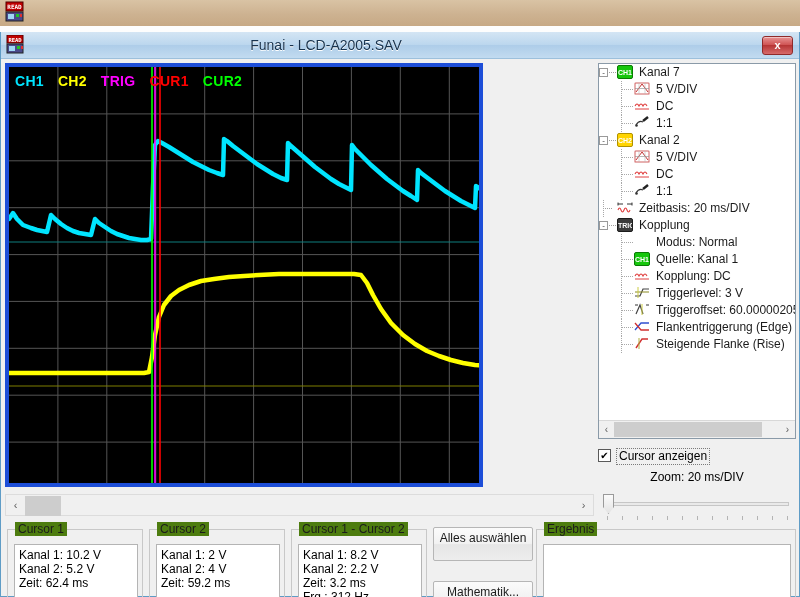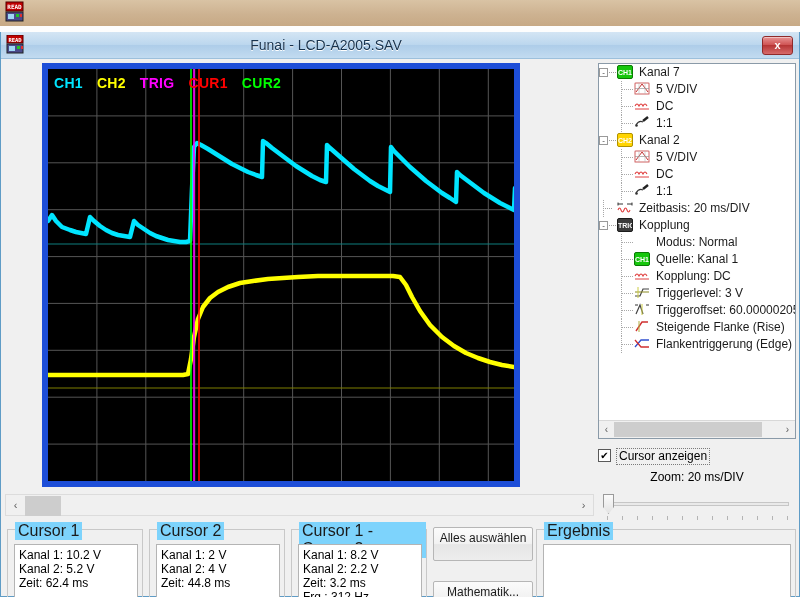--- a/index.html
+++ b/index.html
@@ -75,23 +75,22 @@
     text-align: center; line-height: 17px;
     cursor: pointer;
     box-shadow: inset 0 1px 0 rgba(255,255,255,.45);
   }
 
   
   #scope-panel {
     position: absolute; left: 4px; top: 31px;
     width: 478px; height: 424px;
     background: #000;
-    border: 6px solid #1d4ed8;
-    overflow: hidden;
-    margin-left: 37px;
+    border: 4px solid #1d4ed8;
+    overflow: hidden;
   }
   #scope-svg { display: block; }
 
   
   #scope-legend {
     position: absolute; left: 6px; top: 6px;
     font-size: 14px; font-weight: bold;
     font-family: "Liberation Sans", sans-serif;
     white-space: nowrap;
     pointer-events: none;
@@ -240,22 +239,22 @@
   }
 
   
   .groupbox {
     position: absolute;
     border: 1px solid #c8c8c8;
     background: transparent;
   }
   .groupbox > .gb-title {
     position: absolute; left: 7px; top: -8px;
-    background: #7dd3fc; padding: 0 3px;
-    font-size: 16px; color: #1b1b1b;
+    background: #4d7c0f; padding: 0 3px;
+    font-size: 12px; color: #1b1b1b;
   }
   .gb-textarea {
     position: absolute; left: 6px; top: 14px;
     background: #fff; border: 1px solid #b4b4b4;
     padding: 3px 4px;
     font-size: 12px; color: #000; line-height: 14px;
     overflow: hidden;
   }
   #gb-cursor1 { left: 6px;   top: 497px; width: 136px; height: 89px; }
   #gb-cursor2 { left: 148px; top: 497px; width: 136px; height: 89px; }
@@ -419,27 +418,27 @@
                 <path d="M1 10 h5 l3 -7 h6" stroke="#444" fill="none" stroke-width="1.2"></path>
                 <path d="M1 6 h14" stroke="#8a8a20" stroke-width="1"></path>
                 <path d="M4 1 v11" stroke="#cccc44" stroke-width="1"></path>
               </svg></div><span class="tw-label">Triggerlevel: 3 V</span></div>
           <div class="tree-node lvl1"><div class="tw-elbow"></div><div class="tw-icon ico-plain" style="line-height: 0;"><svg width="16" height="13" viewBox="0 0 16 13">
                 <path d="M2 11 l4 -9 l3 9" stroke="#444" fill="none" stroke-width="1.2"></path>
                 <path d="M1 2 h3 M12 2 h3" stroke="#333" stroke-width="1"></path>
                 <path d="M8 1 v11" stroke="#cccc44" stroke-width="1"></path>
               </svg></div><span class="tw-label">Triggeroffset: 60.00000205 m</span></div>
           <div class="tree-node lvl1"><div class="tw-elbow"></div><div class="tw-icon ico-plain" style="line-height: 0;"><svg width="16" height="13" viewBox="0 0 16 13">
+                <path d="M1 10 L7 3 L15 3" stroke="#3050d0" fill="none" stroke-width="1.3"></path>
+                <path d="M1 3 L7 10 L15 10" stroke="#d03030" fill="none" stroke-width="1.3"></path>
+              </svg></div><span class="tw-label">Flankentriggerung (Edge)</span></div>
+          <div class="tree-node lvl1"><div class="tw-elbow"></div><div class="tw-icon ico-plain" style="line-height: 0;"><svg width="16" height="13" viewBox="0 0 16 13">
                 <path d="M2 11 L8 2 L14 2" stroke="#d03030" fill="none" stroke-width="1.4"></path>
                 <path d="M5 1 v11" stroke="#b0b040" stroke-width="1"></path>
               </svg></div><span class="tw-label">Steigende Flanke (Rise)</span></div>
-          <div class="tree-node lvl1"><div class="tw-elbow"></div><div class="tw-icon ico-plain" style="line-height: 0;"><svg width="16" height="13" viewBox="0 0 16 13">
-                <path d="M1 10 L7 3 L15 3" stroke="#3050d0" fill="none" stroke-width="1.3"></path>
-                <path d="M1 3 L7 10 L15 10" stroke="#d03030" fill="none" stroke-width="1.3"></path>
-              </svg></div><span class="tw-label">Flankentriggerung (Edge)</span></div>
         </div>
       <div id="tree-hscroll">
         <div class="ths-arrow" id="thsb-left">‹</div>
         <div id="thsb-thumb"></div>
         <div class="ths-arrow" id="thsb-right">›</div>
       </div>
     </div>
 
     <div id="cursor-check-row">
       <div id="cursor-checkbox">✔</div>
@@ -472,21 +471,21 @@
           <div>Kanal 2: 5.2 V</div>
           <div>Zeit: 62.4 ms</div>
         </div>
     </div>
 
     <div class="groupbox" id="gb-cursor2">
       <div class="gb-title">Cursor 2</div>
       <div class="gb-textarea">
           <div>Kanal 1: 2 V</div>
           <div>Kanal 2: 4 V</div>
-          <div>Zeit: 44.8 ms</div>
+          <div>Zeit: 59.2 ms</div>
         </div>
     </div>
 
     <div class="groupbox" id="gb-diff">
       <div class="gb-title">Cursor 1 - Cursor 2</div>
       <div class="gb-textarea">
           <div>Kanal 1: 8.2 V</div>
           <div>Kanal 2: 2.2 V</div>
           <div>Zeit: 3.2 ms</div>
           <div>Frq.: 312 Hz</div>

